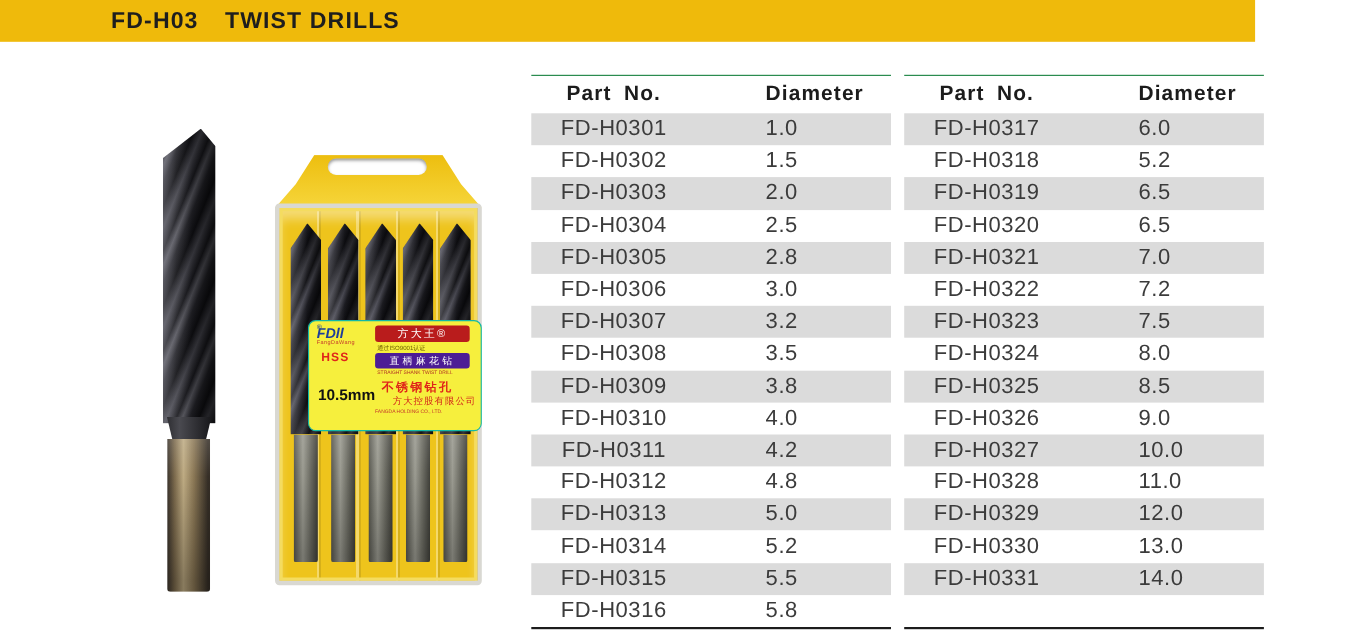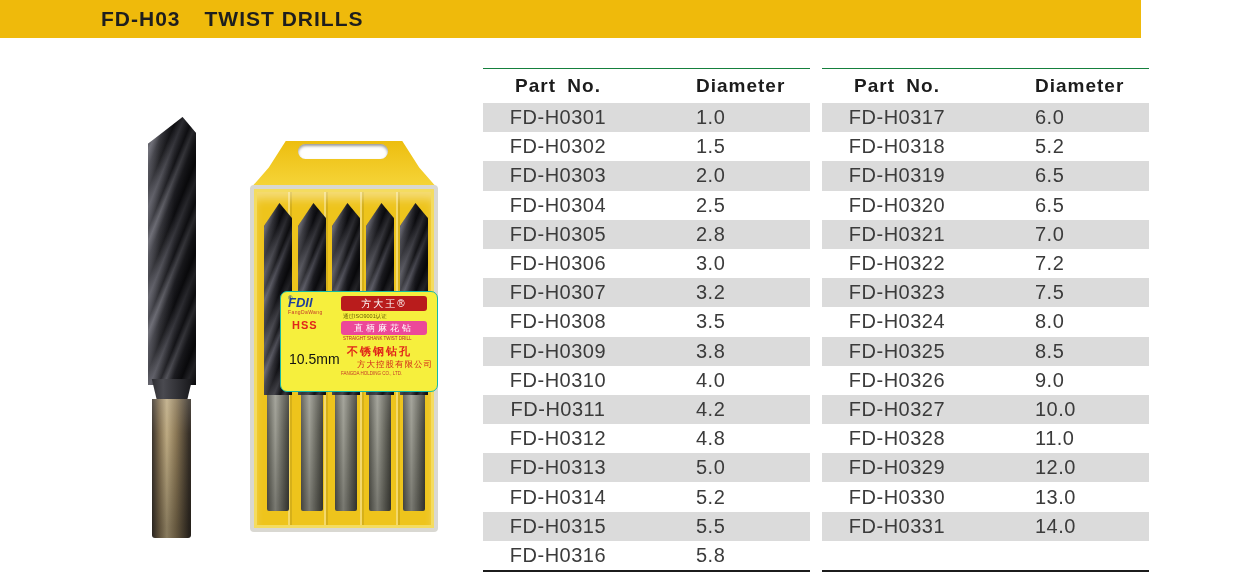--- a/index.html
+++ b/index.html
@@ -56,25 +56,25 @@
   .label { position:absolute; left:30px; top:150px; width:158px; height:101px; box-sizing:border-box;
            background:#F6EF3D; border:1px solid #14b8a6; border-radius:7px; z-index:5; }
   .label * { position:absolute; white-space:nowrap; }
   .lg-logo   { left:7px; top:3px; color:#1D3E9B; font-weight:bold; font-style:italic; font-size:13px; }
   .lg-logo sup { font-size:6px; }
   .lg-logosub{ left:7px; top:17px; font-size:5px; color:#C4372B; letter-spacing:.4px; }
   .lg-box1   { left:60px; top:4px; width:86px; height:15px; background:#b91c1c; border-radius:3px;
                color:#fff; font-size:10px; line-height:15px; text-align:center; letter-spacing:2px; }
   .lg-cert   { left:62px; top:21px; font-size:5.5px; color:#6b5b00; }
   .lg-hss    { left:11px; top:27px; color:#E0251A; font-weight:bold; font-size:11px; letter-spacing:1px; }
-  .lg-box2   { left:60px; top:29px; width:86px; height:14px; background:#ec4899; border-radius:3px;
+  .lg-box2   { left:60px; top:29px; width:86px; height:14px; background:#4c1d95; border-radius:3px;
                color:#fff; font-size:9px; line-height:14px; text-align:center; letter-spacing:3px; }
   .lg-en     { left:62px; top:44px; font-size:4.5px; color:#B03023; }
   .lg-feat   { left:66px; top:52px; color:#E0251A; font-weight:bold; font-size:11px; letter-spacing:2px; }
-  .lg-size   { left:8px; top:59px; color:#111; font-weight:normal; font-size:14px; }
+  .lg-size   { left:8px; top:59px; color:#111; font-weight:bold; font-size:14px; }
   .lg-co     { left:76px; top:67px; color:#D3261A; font-size:8.5px; letter-spacing:1px; }
   .lg-coen   { left:60px; top:79px; color:#C4372B; font-size:4.5px; }
 
   
   .ptable { position:absolute; top:68px; width:327px;
             border-top:1px solid #15803d; border-bottom:2px solid #1c1c1c; }
   .t-left  { left:483px; }
   .t-right { left:822px; }
   .thead { height:34px; display:flex; align-items:center; font-weight:bold; font-size:19px;
            color:#1c1c1c; letter-spacing:1px; }

